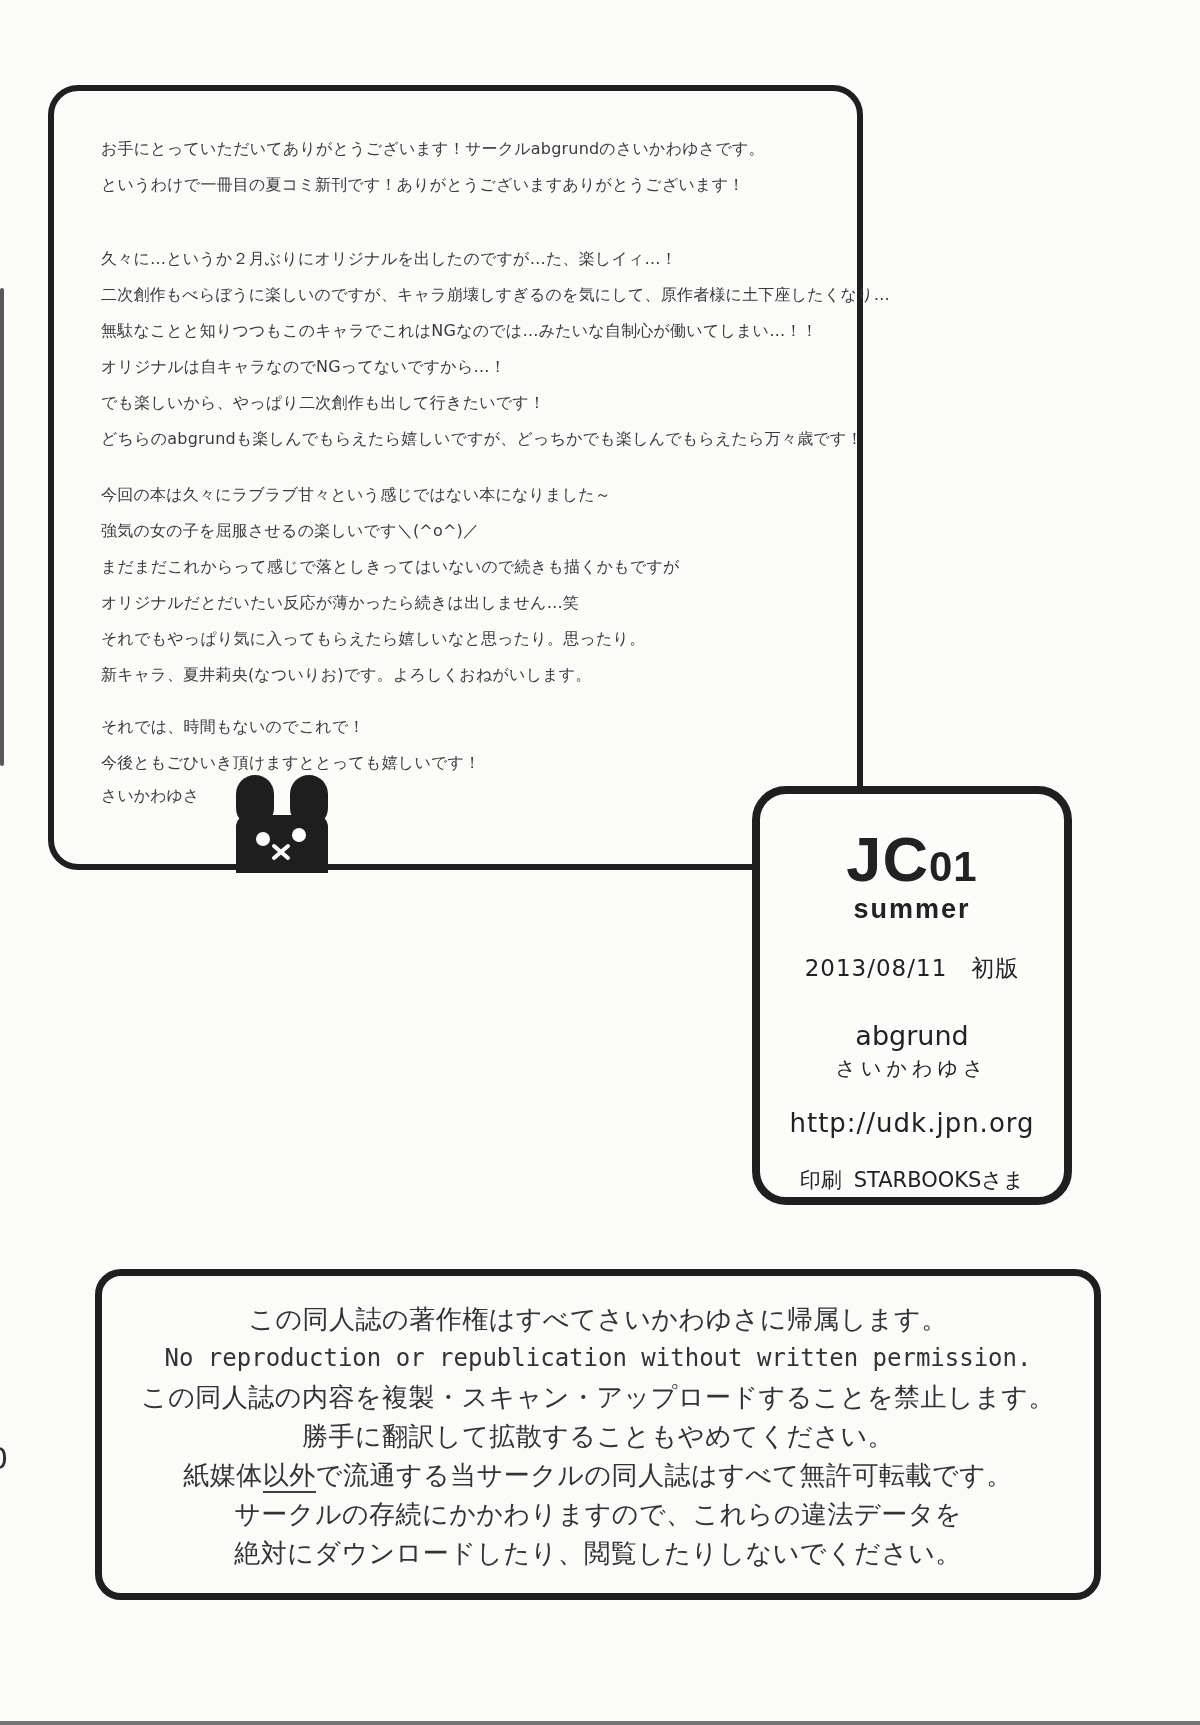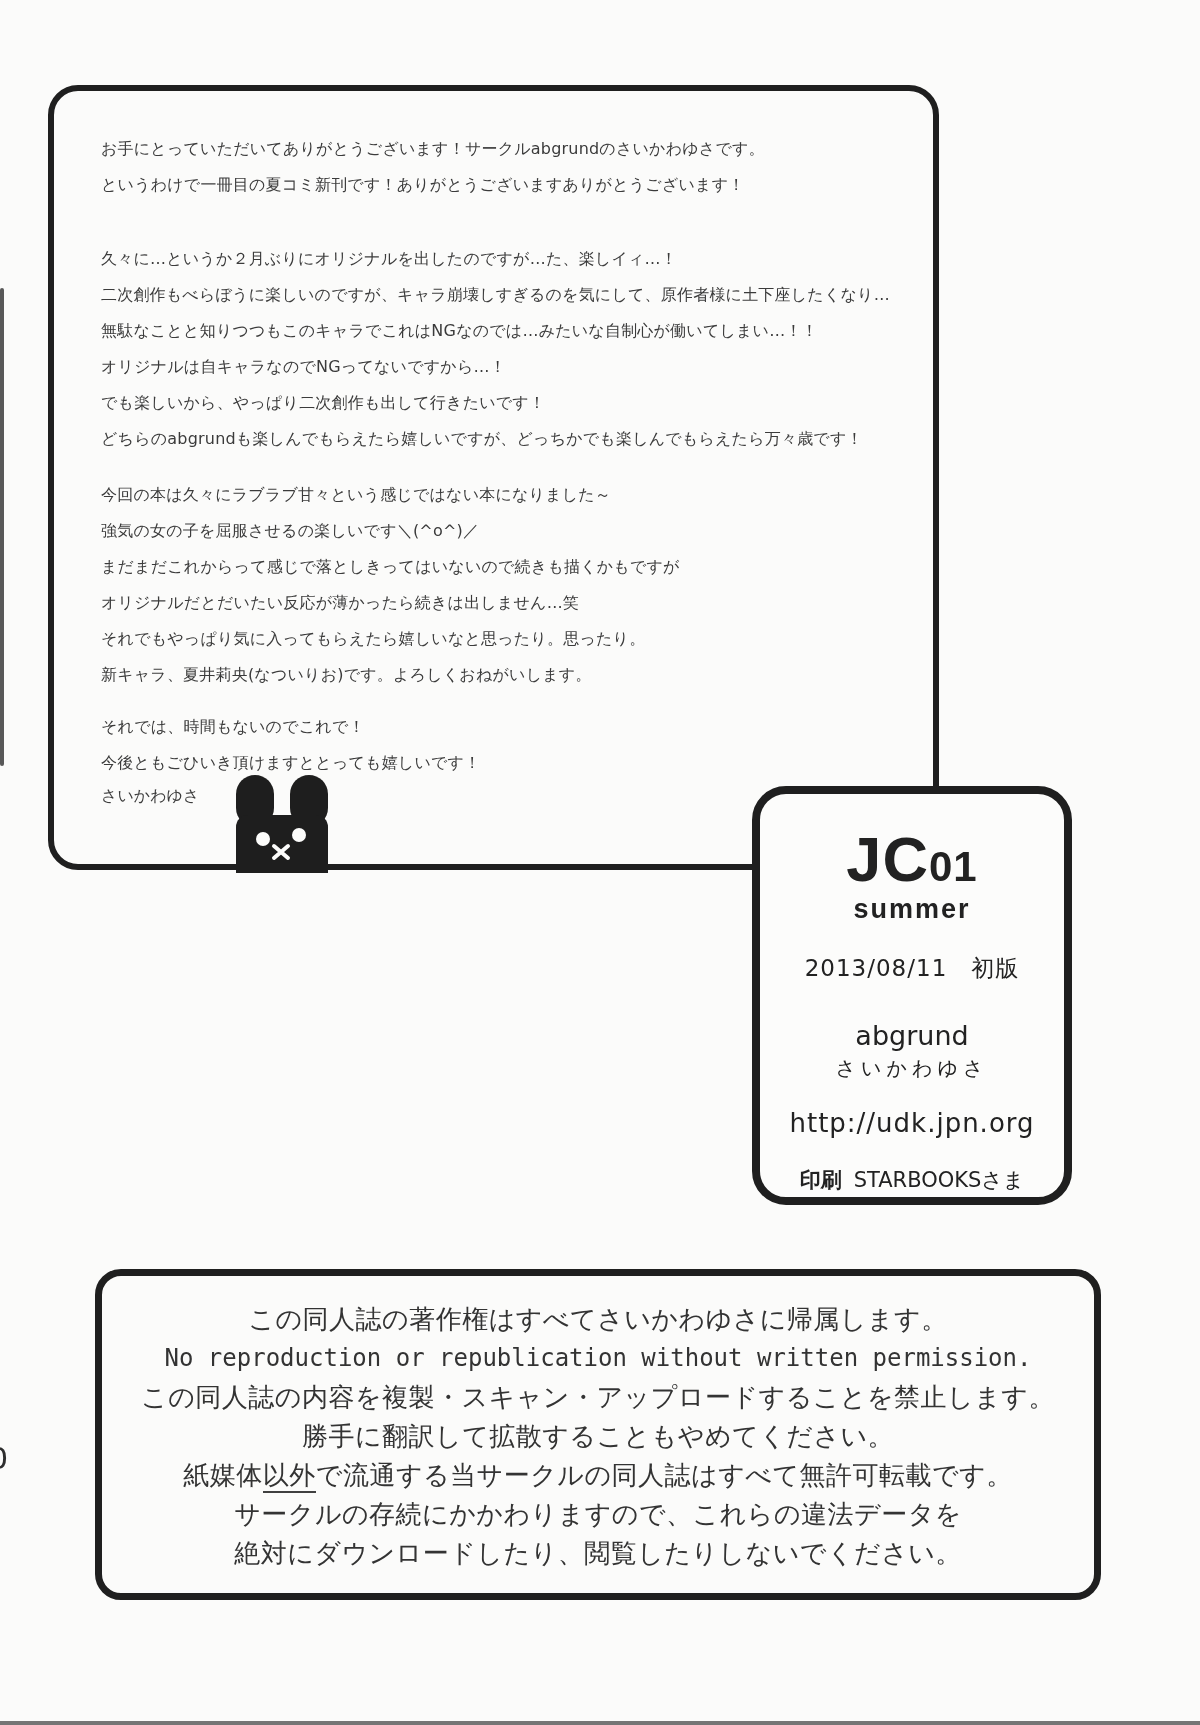--- a/index.html
+++ b/index.html
@@ -4,21 +4,21 @@
 <style>
   html,body { margin:0; padding:0; background:#e8e8e6; }
   .page {
     position:relative; width:1200px; height:1725px;
     background:#fbfbfa; overflow:hidden;
     font-family:"DejaVu Sans", sans-serif; color:#3a3a3a;
   }
 
   
   .main-box {
-    position:absolute; left:48px; top:85px; width:891px; height:785px;
+    position:absolute; left:48px; top:85px; width:815px; height:785px;
     border:6px solid #1f1f1f; border-radius:30px; box-sizing:border-box;
     background:transparent; z-index:1;
   }
   .afterword { position:absolute; left:47px; top:40px; right:20px; }
   .para { margin:0; }
   .para-1 { margin-bottom:38px; }
   .para-2 { margin-bottom:20px; }
   .para-3 { margin-bottom:16px; }
   .line {
     height:36px; line-height:36px; font-size:16px; letter-spacing:0.2px;
@@ -40,21 +40,21 @@
   }
   .jc-title { margin-top:34px; line-height:1; font-family:"Liberation Sans", sans-serif; font-weight:bold; letter-spacing:1px; white-space:nowrap; }
   .jc-title .t1 { font-size:63px; }
   .jc-title .t2 { font-size:42px; }
   .jc-subtitle { margin-top:4px; font-family:"Liberation Sans", sans-serif; font-weight:bold; font-size:27px; letter-spacing:2px; line-height:1.1; }
   .jc-date { margin-top:28px; font-size:23px; letter-spacing:1px; white-space:nowrap; }
   .jc-circle { margin-top:36px; font-size:27px; line-height:1.15; }
   .jc-author { margin-top:4px; font-size:20px; letter-spacing:5px; white-space:nowrap; }
   .jc-url { margin-top:26px; font-size:26px; letter-spacing:1px; white-space:nowrap; }
   .jc-printer { margin-top:28px; font-size:21px; white-space:nowrap; }
-  .jc-printer .plabel { margin-right:12px;font-weight:bold; }
+  .jc-printer .plabel { margin-right:12px; }
 
   
   .copy-box {
     position:absolute; left:95px; top:1269px; width:1006px; height:331px;
     border:7px solid #1f1f1f; border-radius:26px; box-sizing:border-box;
     background:transparent; z-index:2; text-align:center; color:#333;
     padding-top:24px;
   }
   .copy-line {
     height:39px; line-height:39px; font-size:26px; white-space:nowrap;

